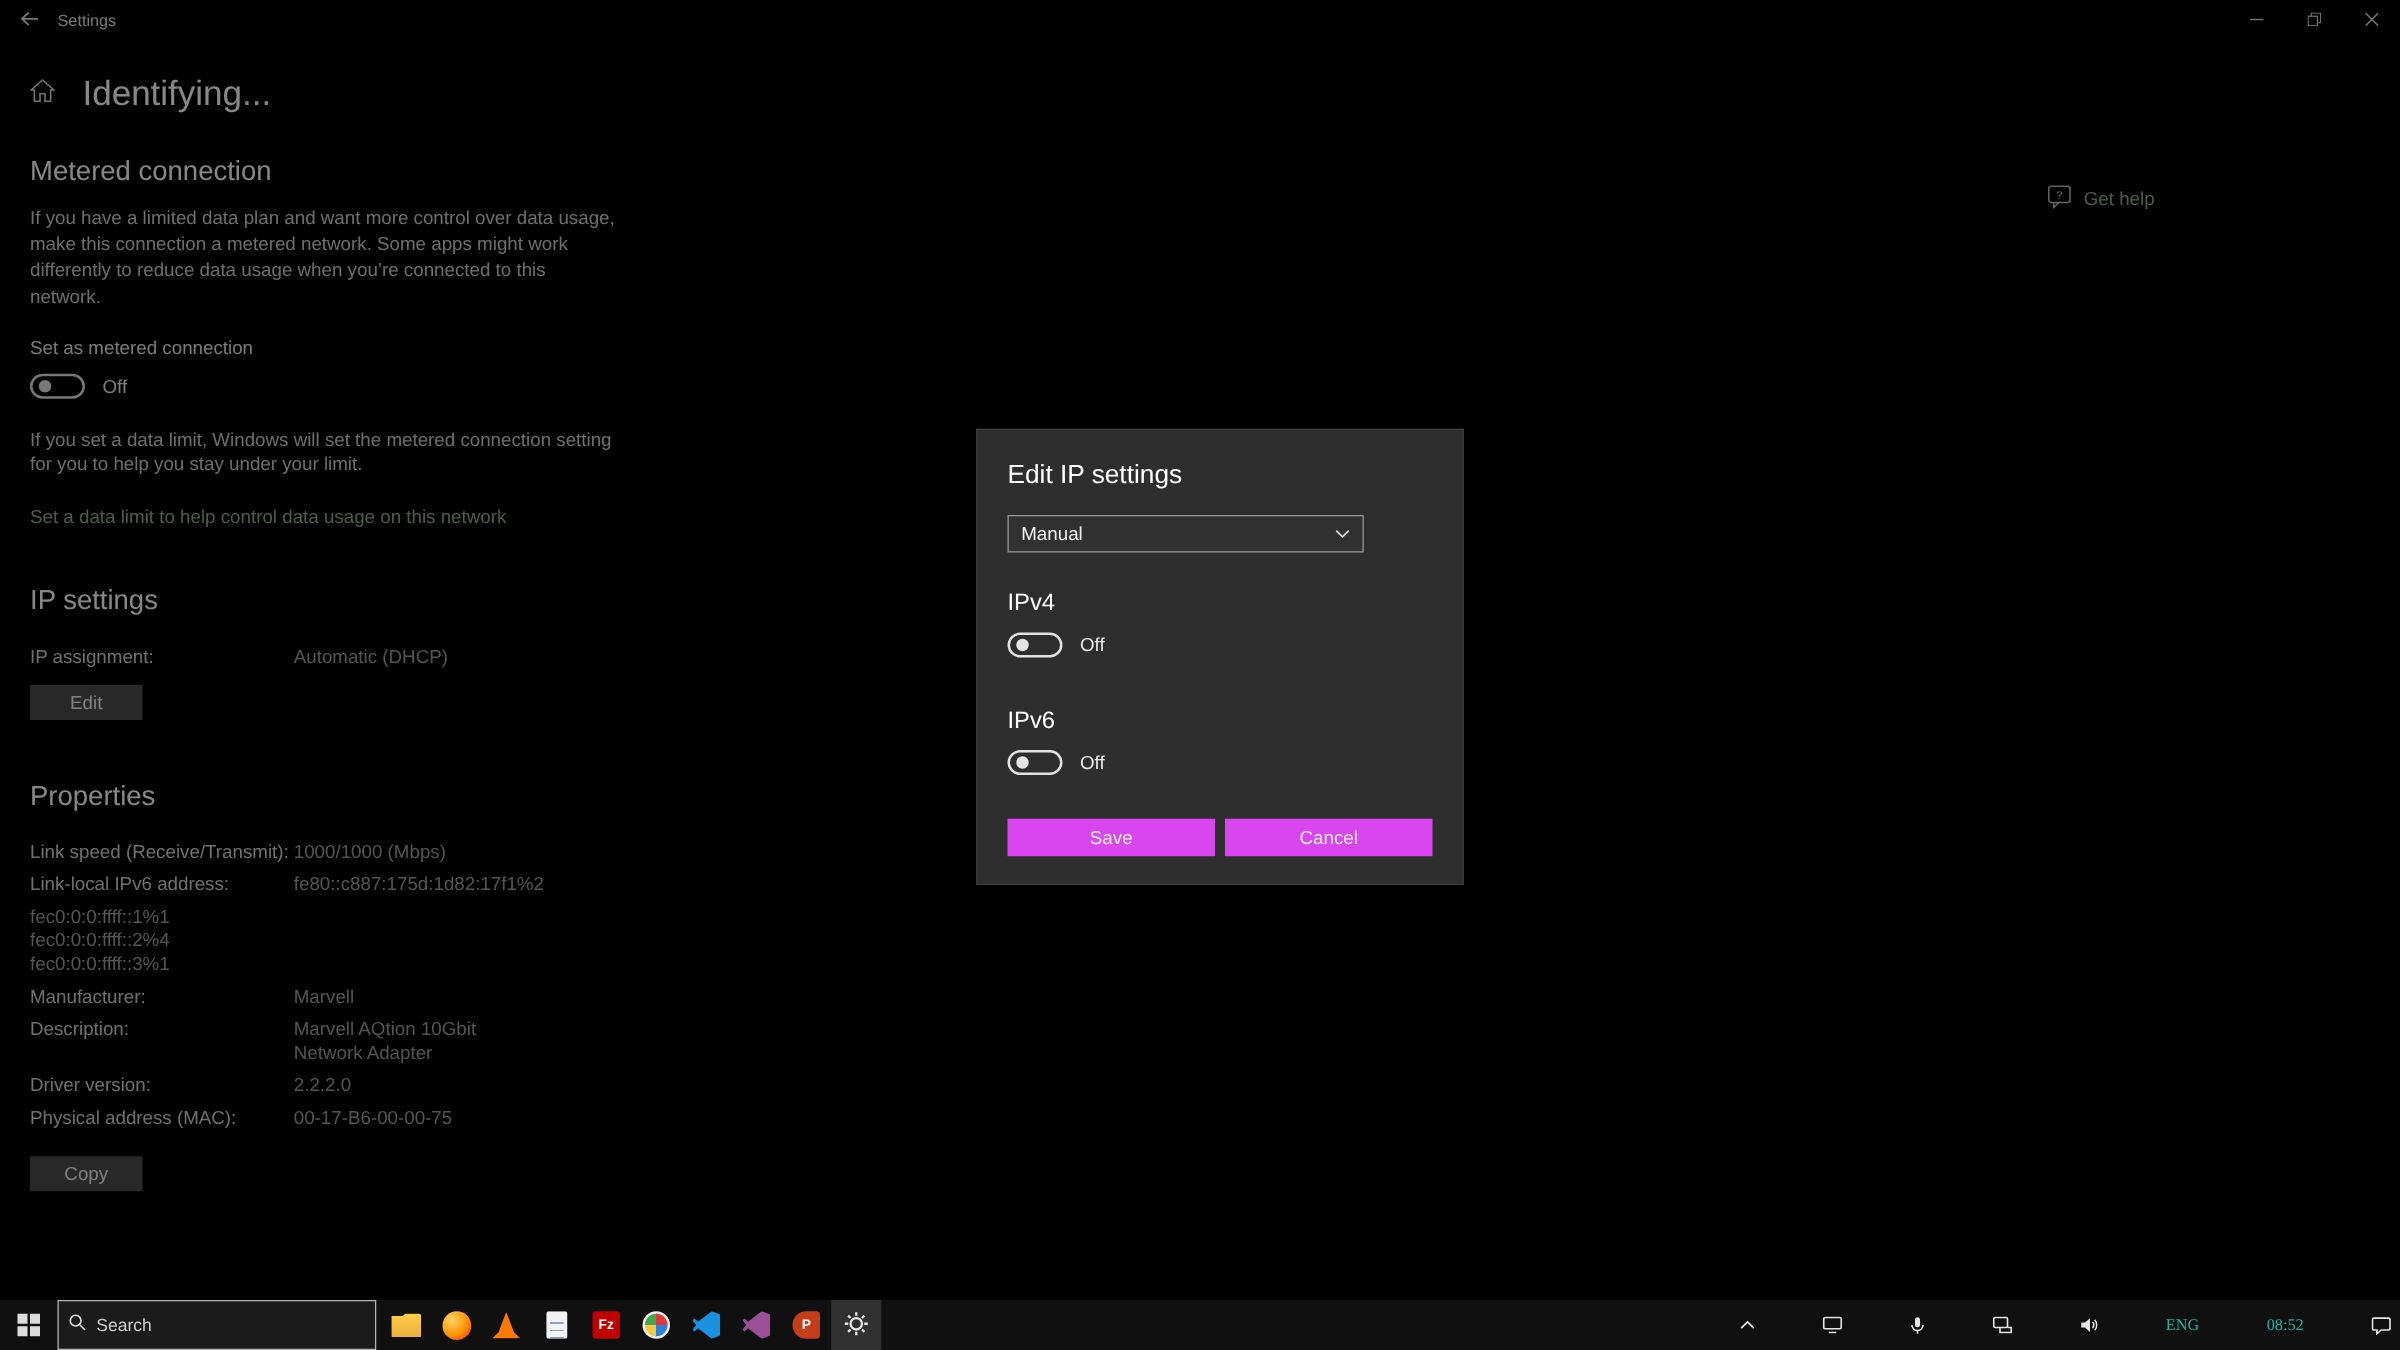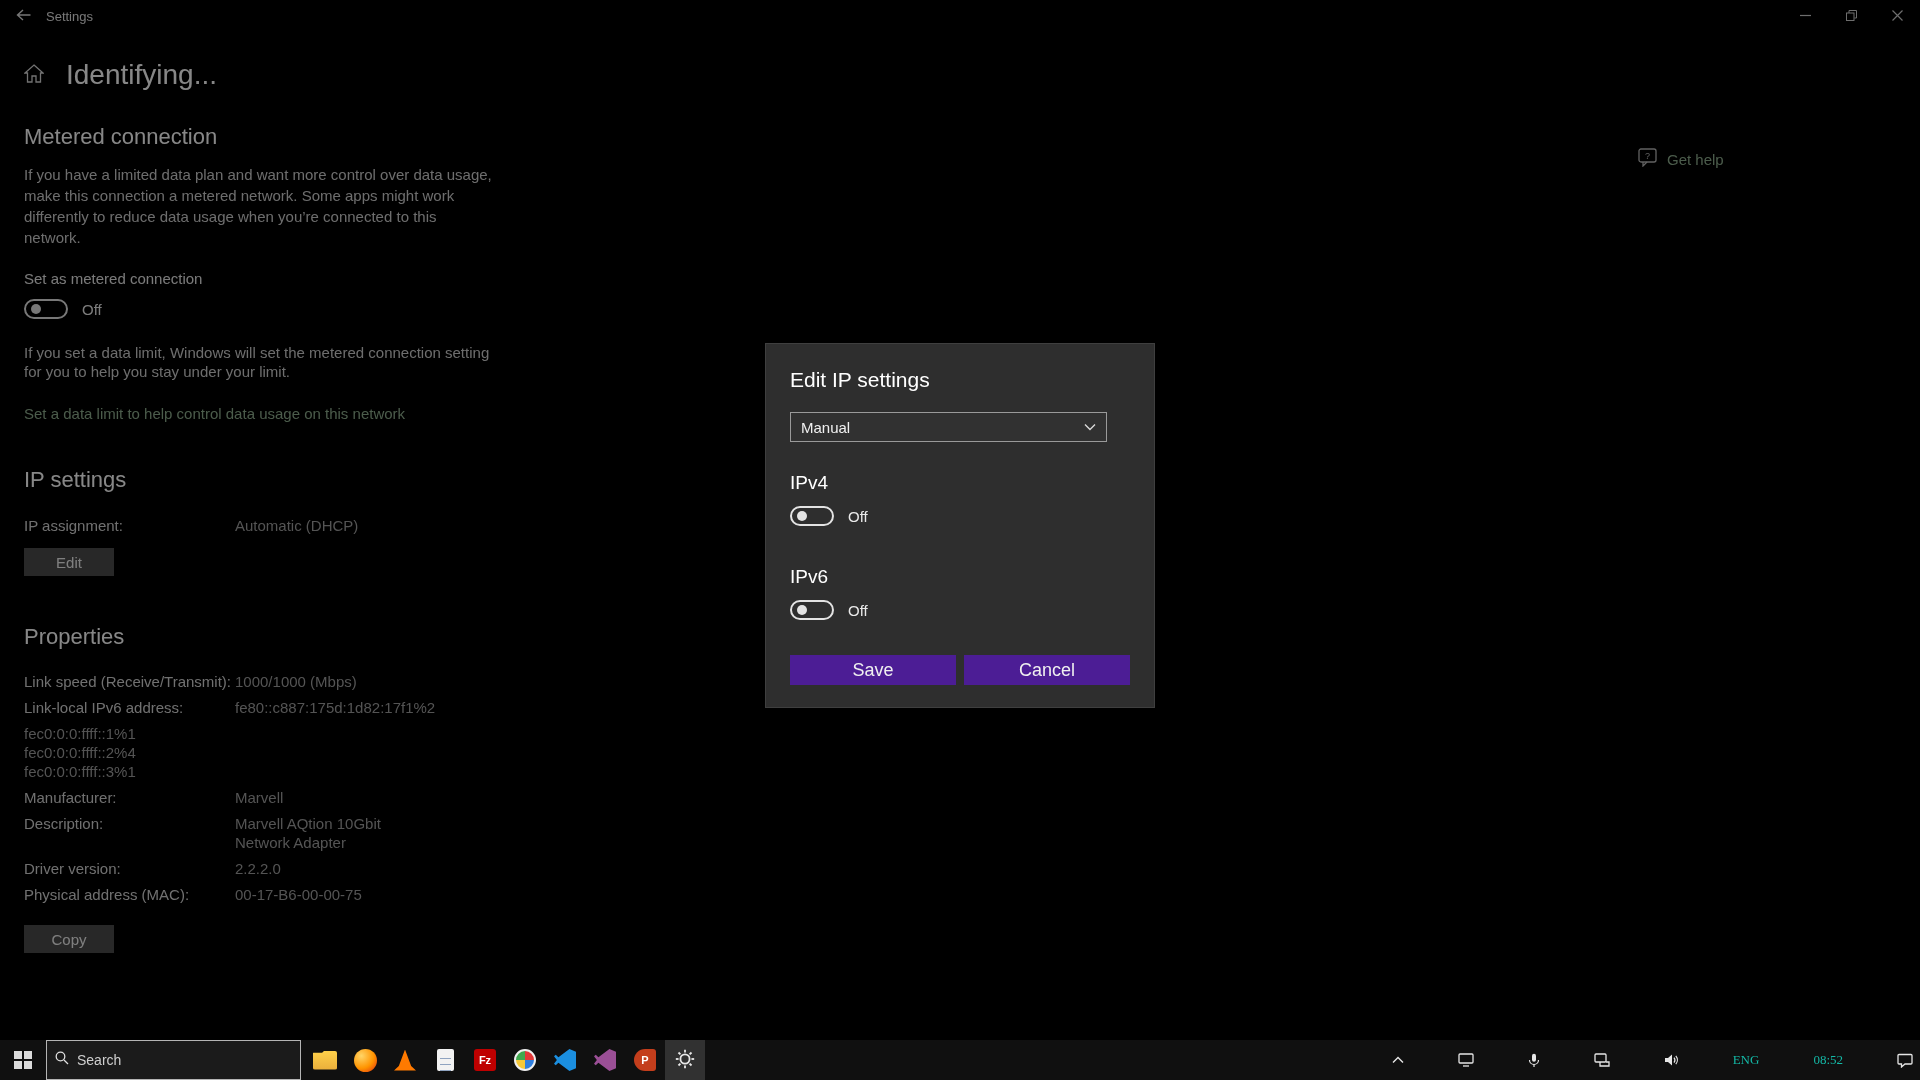--- a/index.html
+++ b/index.html
@@ -48,35 +48,35 @@
   .prow { display:flex; font-size:15px; line-height:19px; margin-bottom:7px; }
   .prow .k { width:211px; color:#d4d4d4; }
   .prow .v { max-width:205px; color:#9f9f9f; }
   .prow .v div { line-height:19px; }
 
   
   .dim { position:absolute; inset:0 0 40px 0; background:rgba(0,0,0,0.47);
          z-index:40; pointer-events:none; }
 
   
-  .dialog { position:absolute; left:765px; top:343px; width:390px; height:365px;
+  .dialog { position:absolute; left:781px; top:343px; width:390px; height:365px;
             background:#2e2e2e; border:1px solid #3f3f3f; z-index:60; padding:24px;
             box-shadow:0 10px 36px rgba(0,0,0,0.65); color:#ffffff; }
   .dialog h2 { font-size:21px; font-weight:400; }
-  .dropdown { margin-top:20px; width:317px; height:30px; background:#313131;
+  .dropdown { margin-top:20px; width:285px; height:30px; background:#313131;
               border:1px solid #9a9a9a; display:flex; align-items:center;
               padding:0 10px; font-size:15px; color:#f0f0f0; cursor:pointer; }
   .dropdown svg { margin-left:auto; }
   .dialog h3 { font-size:19px; font-weight:400; margin-top:30px; color:#ffffff; }
   .dialog h3.second { margin-top:40px; }
   .dialog .toggle-row { margin-top:12px; }
   .dialog-buttons { position:absolute; left:24px; right:24px; bottom:22px;
                     display:flex; gap:8px; }
-  .dialog-buttons button { flex:1; height:30px; background:#4c1d95; border:none;
-                           color:#f0f0f0; font-size:18px; font-family:inherit; cursor:pointer; }
+  .dialog-buttons button { flex:1; height:30px; background:#d946ef; border:none;
+                           color:#f0f0f0; font-size:15px; font-family:inherit; cursor:pointer; }
 
   
   .taskbar { position:absolute; left:0; right:0; bottom:0; height:40px; background:#101010;
              z-index:80; display:flex; align-items:stretch; }
   .start { width:46px; border:none; background:none; display:flex; align-items:center;
            justify-content:center; cursor:pointer; }
   .start-logo { display:grid; grid-template-columns:8px 8px; grid-template-rows:8px 8px;
                 gap:2px; }
   .start-logo i { background:#dcdcdc; }
   .searchbox { width:255px; background:#1b1b1b; border:1px solid #b5b5b5; display:flex;

